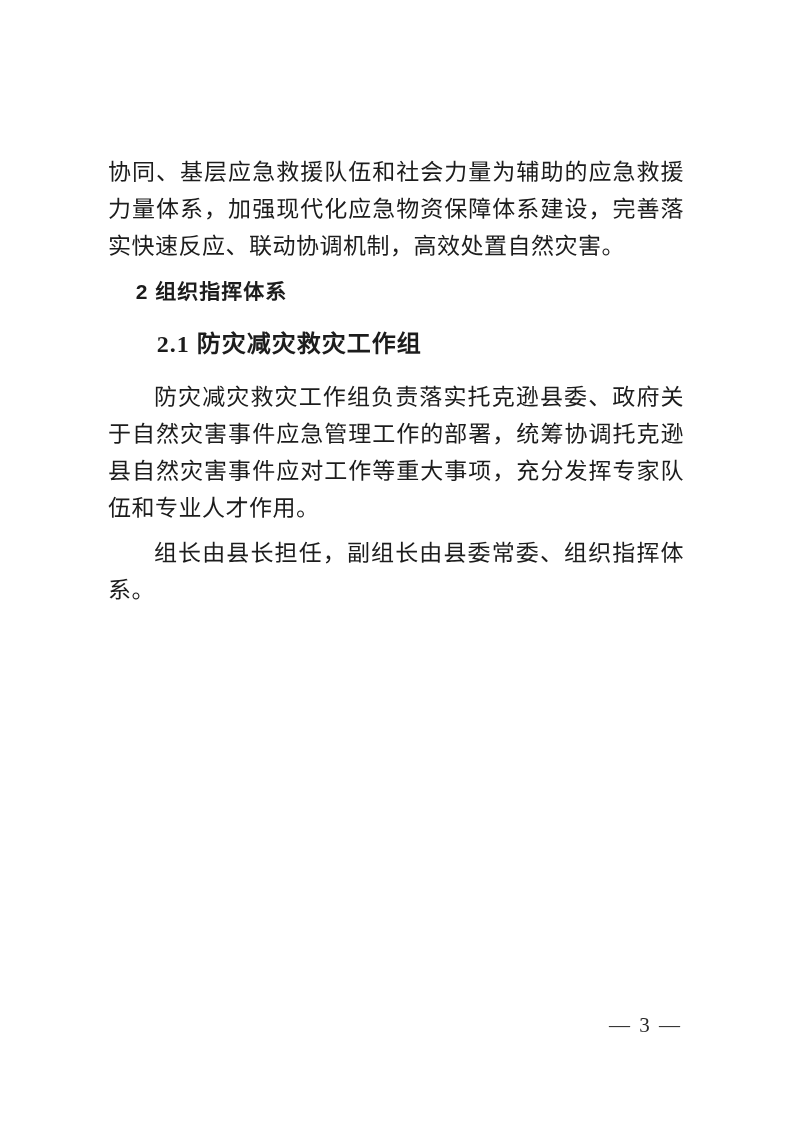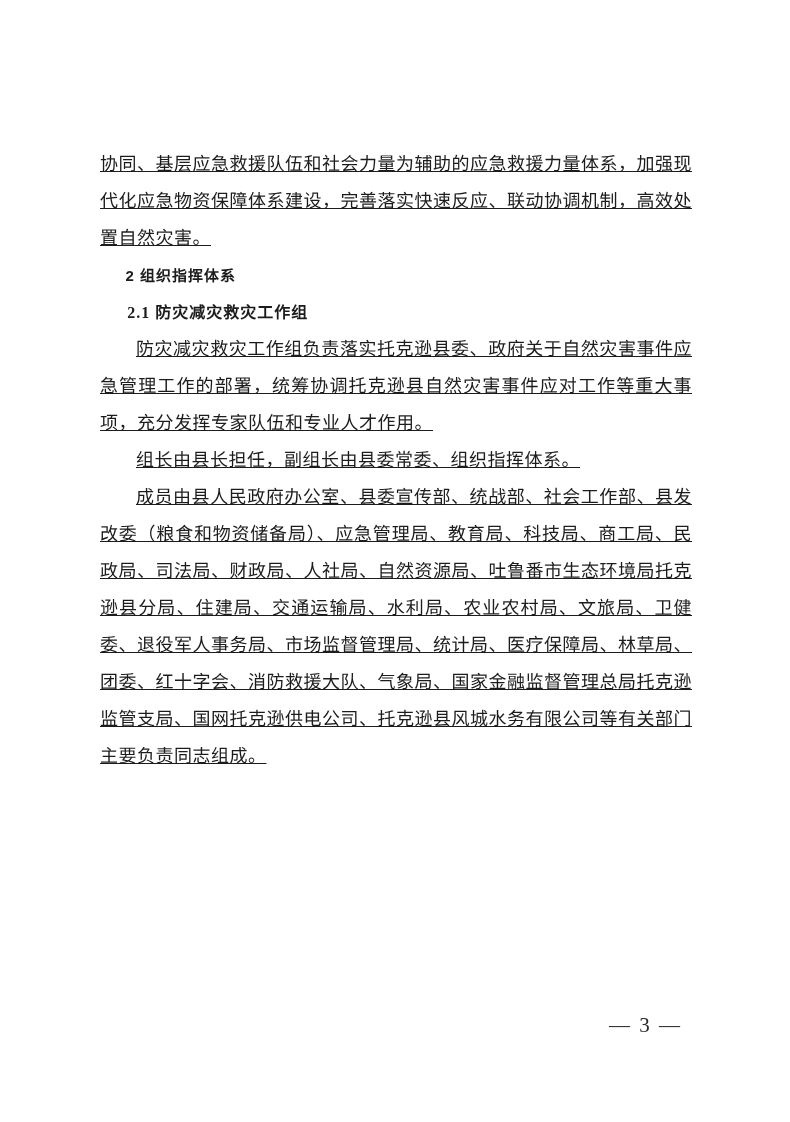--- a/index.html
+++ b/index.html
@@ -17,45 +17,44 @@
     font-family: "Liberation Serif", "DejaVu Serif", serif;
     color: #1c1c1c;
   }
   .content {
     position: absolute;
     left: 100px;
     top: 146px;
     width: 592px;
   }
   .para {
-    margin: 0;
-    font-size: 18px;
+    margin: 8px;
+    font-size: 23px;
     line-height: 37px;
     text-align: justify;
     text-justify: inter-character;
     letter-spacing: 0.5px;
-    text-decoration: underline;
   }
   .para.indent {
     text-indent: 2em;
   }
   .heading-section {
     margin: 0;
     font-family: "Liberation Sans", "DejaVu Sans", sans-serif;
     font-weight: bold;
-    font-size: 15px;
+    font-size: 21px;
     line-height: 37px;
     text-indent: 1.7em;
     letter-spacing: 1px;
   }
   .heading-sub {
-    margin: 0;
+    margin: 16px;
     font-family: "Liberation Serif", "DejaVu Serif", serif;
     font-weight: bold;
-    font-size: 16px;
+    font-size: 24px;
     line-height: 37px;
     text-indent: 1.7em;
     letter-spacing: 1px;
   }
   .footer-pagenum {
     position: absolute;
     top: 1012px;
     right: 108px;
     font-size: 21px;
     line-height: 26px;
@@ -66,17 +65,16 @@
 </head>
 <body>
 
 <div class="page">
   <div class="content">
     <p class="para">协同、基层应急救援队伍和社会力量为辅助的应急救援力量体系，加强现代化应急物资保障体系建设，完善落实快速反应、联动协调机制，高效处置自然灾害。</p>
     <h2 class="heading-section">2 组织指挥体系</h2>
     <h3 class="heading-sub">2.1 防灾减灾救灾工作组</h3>
     <p class="para indent">防灾减灾救灾工作组负责落实托克逊县委、政府关于自然灾害事件应急管理工作的部署，统筹协调托克逊县自然灾害事件应对工作等重大事项，充分发挥专家队伍和专业人才作用。</p>
     <p class="para indent">组长由县长担任，副组长由县委常委、组织指挥体系。</p>
-    <p class="para indent">成员由县人民政府办公室、县委宣传部、统战部、社会工作部、县发改委（粮食和物资储备局）、应急管理局、教育局、科技局、商工局、民政局、司法局、财政局、人社局、自然资源局、吐鲁番市生态环境局托克逊县分局、住建局、交通运输局、水利局、农业农村局、文旅局、卫健委、退役军人事务局、市场监督管理局、统计局、医疗保障局、林草局、团委、红十字会、消防救援大队、气象局、国家金融监督管理总局托克逊监管支局、国网托克逊供电公司、托克逊县风城水务有限公司等有关部门主要负责同志组成。</p>
   </div>
 
   <div class="footer-pagenum">— 3 —</div>
 </div>
 
 </body></html>

